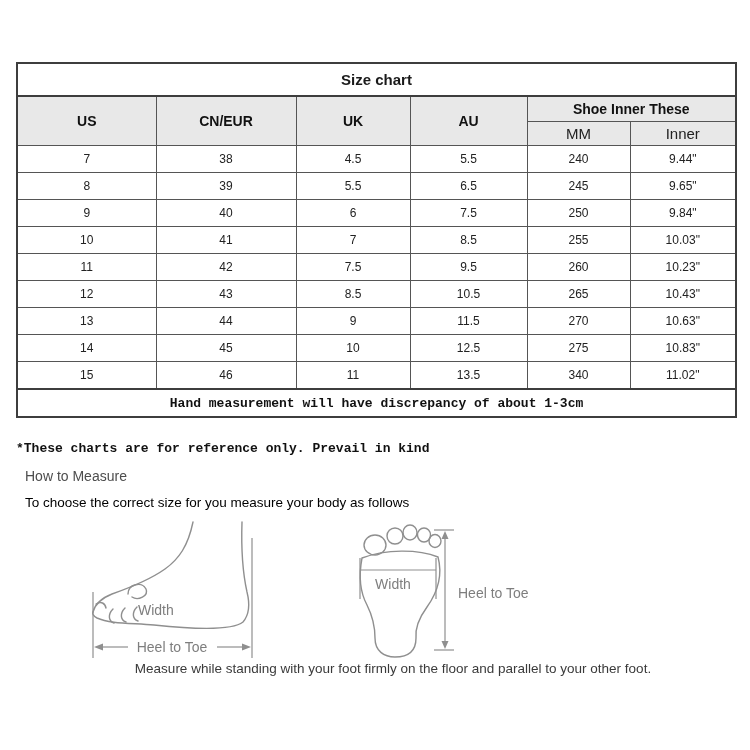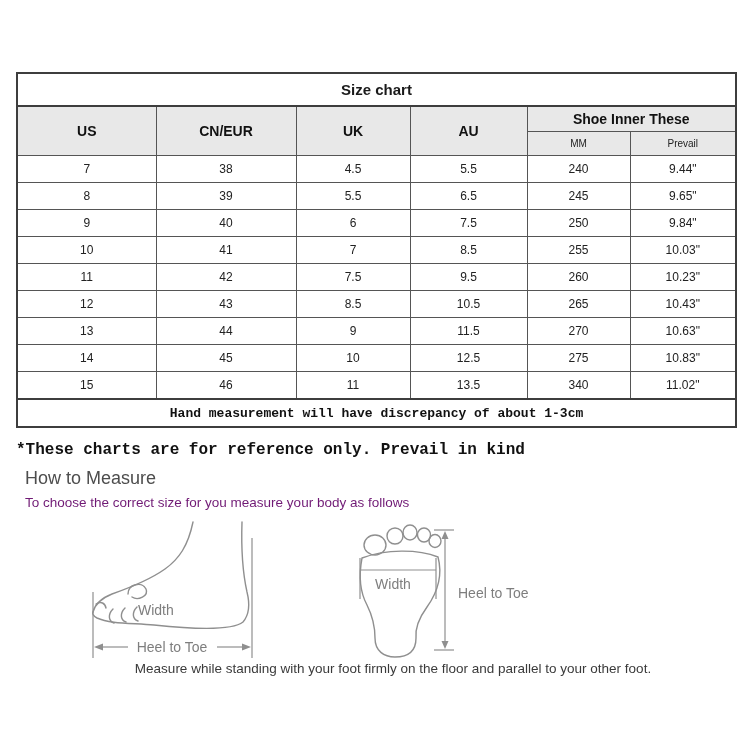--- a/index.html
+++ b/index.html
@@ -6,54 +6,53 @@
   body {
     width:750px; height:750px; position:relative; background:#ffffff;
     font-family:"Liberation Sans", sans-serif; color:#1a1a1a;
     overflow:hidden;
   }
   
   table.size-chart {
     position:absolute; left:16px; top:62px; width:719px;
     border-collapse:collapse; table-layout:fixed;
     border:2px solid #3d3d3d;
-    margin-top:10px;
   }
   table.size-chart td, table.size-chart th {
     border:1px solid #555; text-align:center; vertical-align:middle;
     padding:0; overflow:hidden; white-space:nowrap;
   }
   .title-cell {
     height:31px; font-weight:bold; font-size:15px; background:#ffffff;
     border-bottom:2px solid #3d3d3d !important;
   }
   th.hdr {
     background:#e8e8e8; font-size:14px; font-weight:bold; color:#111;
   }
   th.hdr-main { height:48px; }
   th.hdr-span { height:23px; }
-  th.hdr-sub { background:#e8e8e8; font-size:10px; font-weight:normal; height:22px; color:#222; }
+  th.hdr-sub { background:#e8e8e8; font-size:15px; font-weight:normal; height:22px; color:#222; }
   tbody.rows td { height:26px; font-size:12px; color:#222; background:#fff; }
   td.foot-note {
     height:26px; font-family:Liberation Mono, monospace; font-weight:bold;
     font-size:13px; border-top:2px solid #3d3d3d !important; color:#111;
   }
   
   .ref-note {
     position:absolute; left:16px; top:441px;
     font-family:"Liberation Mono", monospace; font-weight:bold;
-    font-size:16px; color:#111;
+    font-size:13px; color:#111;
   }
   .htm-heading {
     position:absolute; left:25px; top:468px;
-    font-size:18px; color:#4d4d4d;
+    font-size:14px; color:#4d4d4d;
   }
   .htm-sub {
     position:absolute; left:25px; top:495px;
-    font-size:13.5px; color:#701a75;
+    font-size:13.5px; color:#000000;
   }
   .caption {
     position:absolute; left:0; top:661px; width:730px; text-align:center;
     font-size:13.5px; color:#3a3a3a;padding-left:28px;
   }
   
   svg.diagram { position:absolute; overflow:visible; }
   svg.side-view { left:72px; top:512px; }
   svg.top-view  { left:346px; top:506px; }
   svg .ln { stroke:#8f8f8f; stroke-width:1.4; fill:none; stroke-linecap:round; }
@@ -84,21 +83,21 @@
       </tr>
       <tr>
         <th class="hdr hdr-main" rowspan="2">US</th>
         <th class="hdr hdr-main" rowspan="2">CN/EUR</th>
         <th class="hdr hdr-main" rowspan="2">UK</th>
         <th class="hdr hdr-main" rowspan="2">AU</th>
         <th class="hdr hdr-span" colspan="2">Shoe Inner These</th>
       </tr>
       <tr>
         <th class="hdr-sub">MM</th>
-        <th class="hdr-sub">Prevail</th>
+        <th class="hdr-sub">Inner</th>
       </tr>
     </thead>
     <tbody class="rows">
         <tr>
           <td>7</td>
           <td>38</td>
           <td>4.5</td>
           <td>5.5</td>
           <td>240</td>
           <td>9.44"</td>

